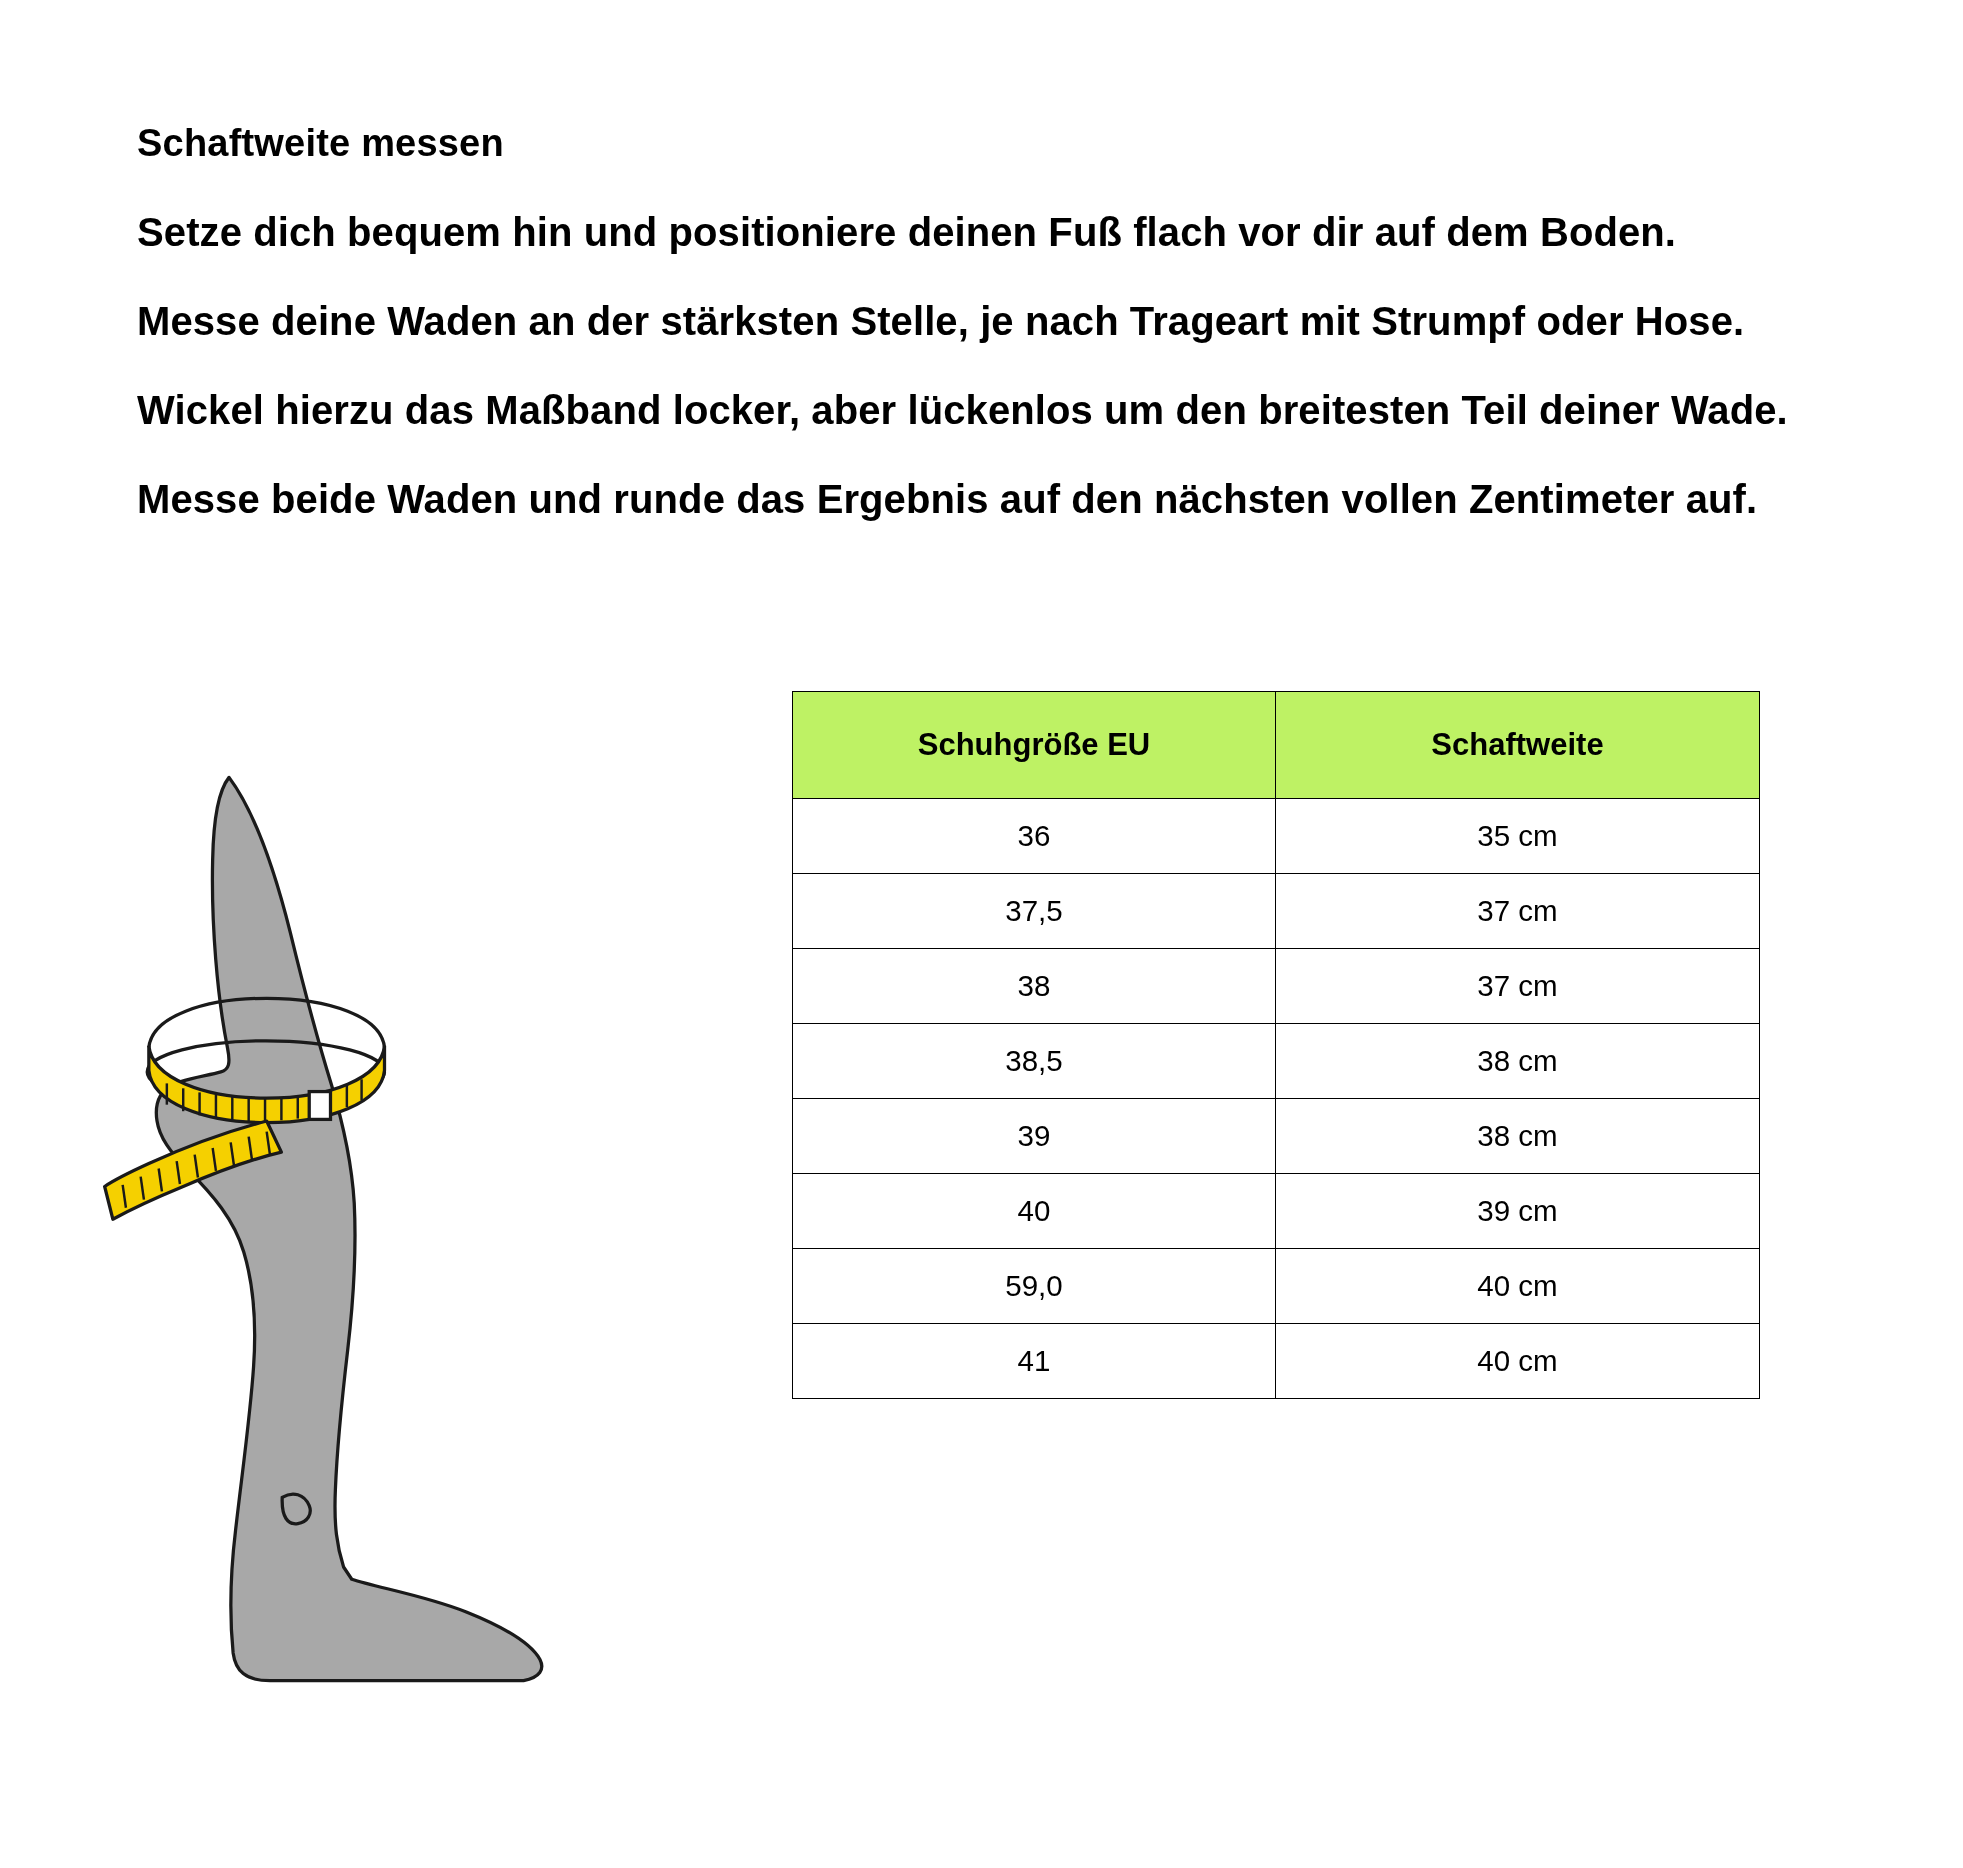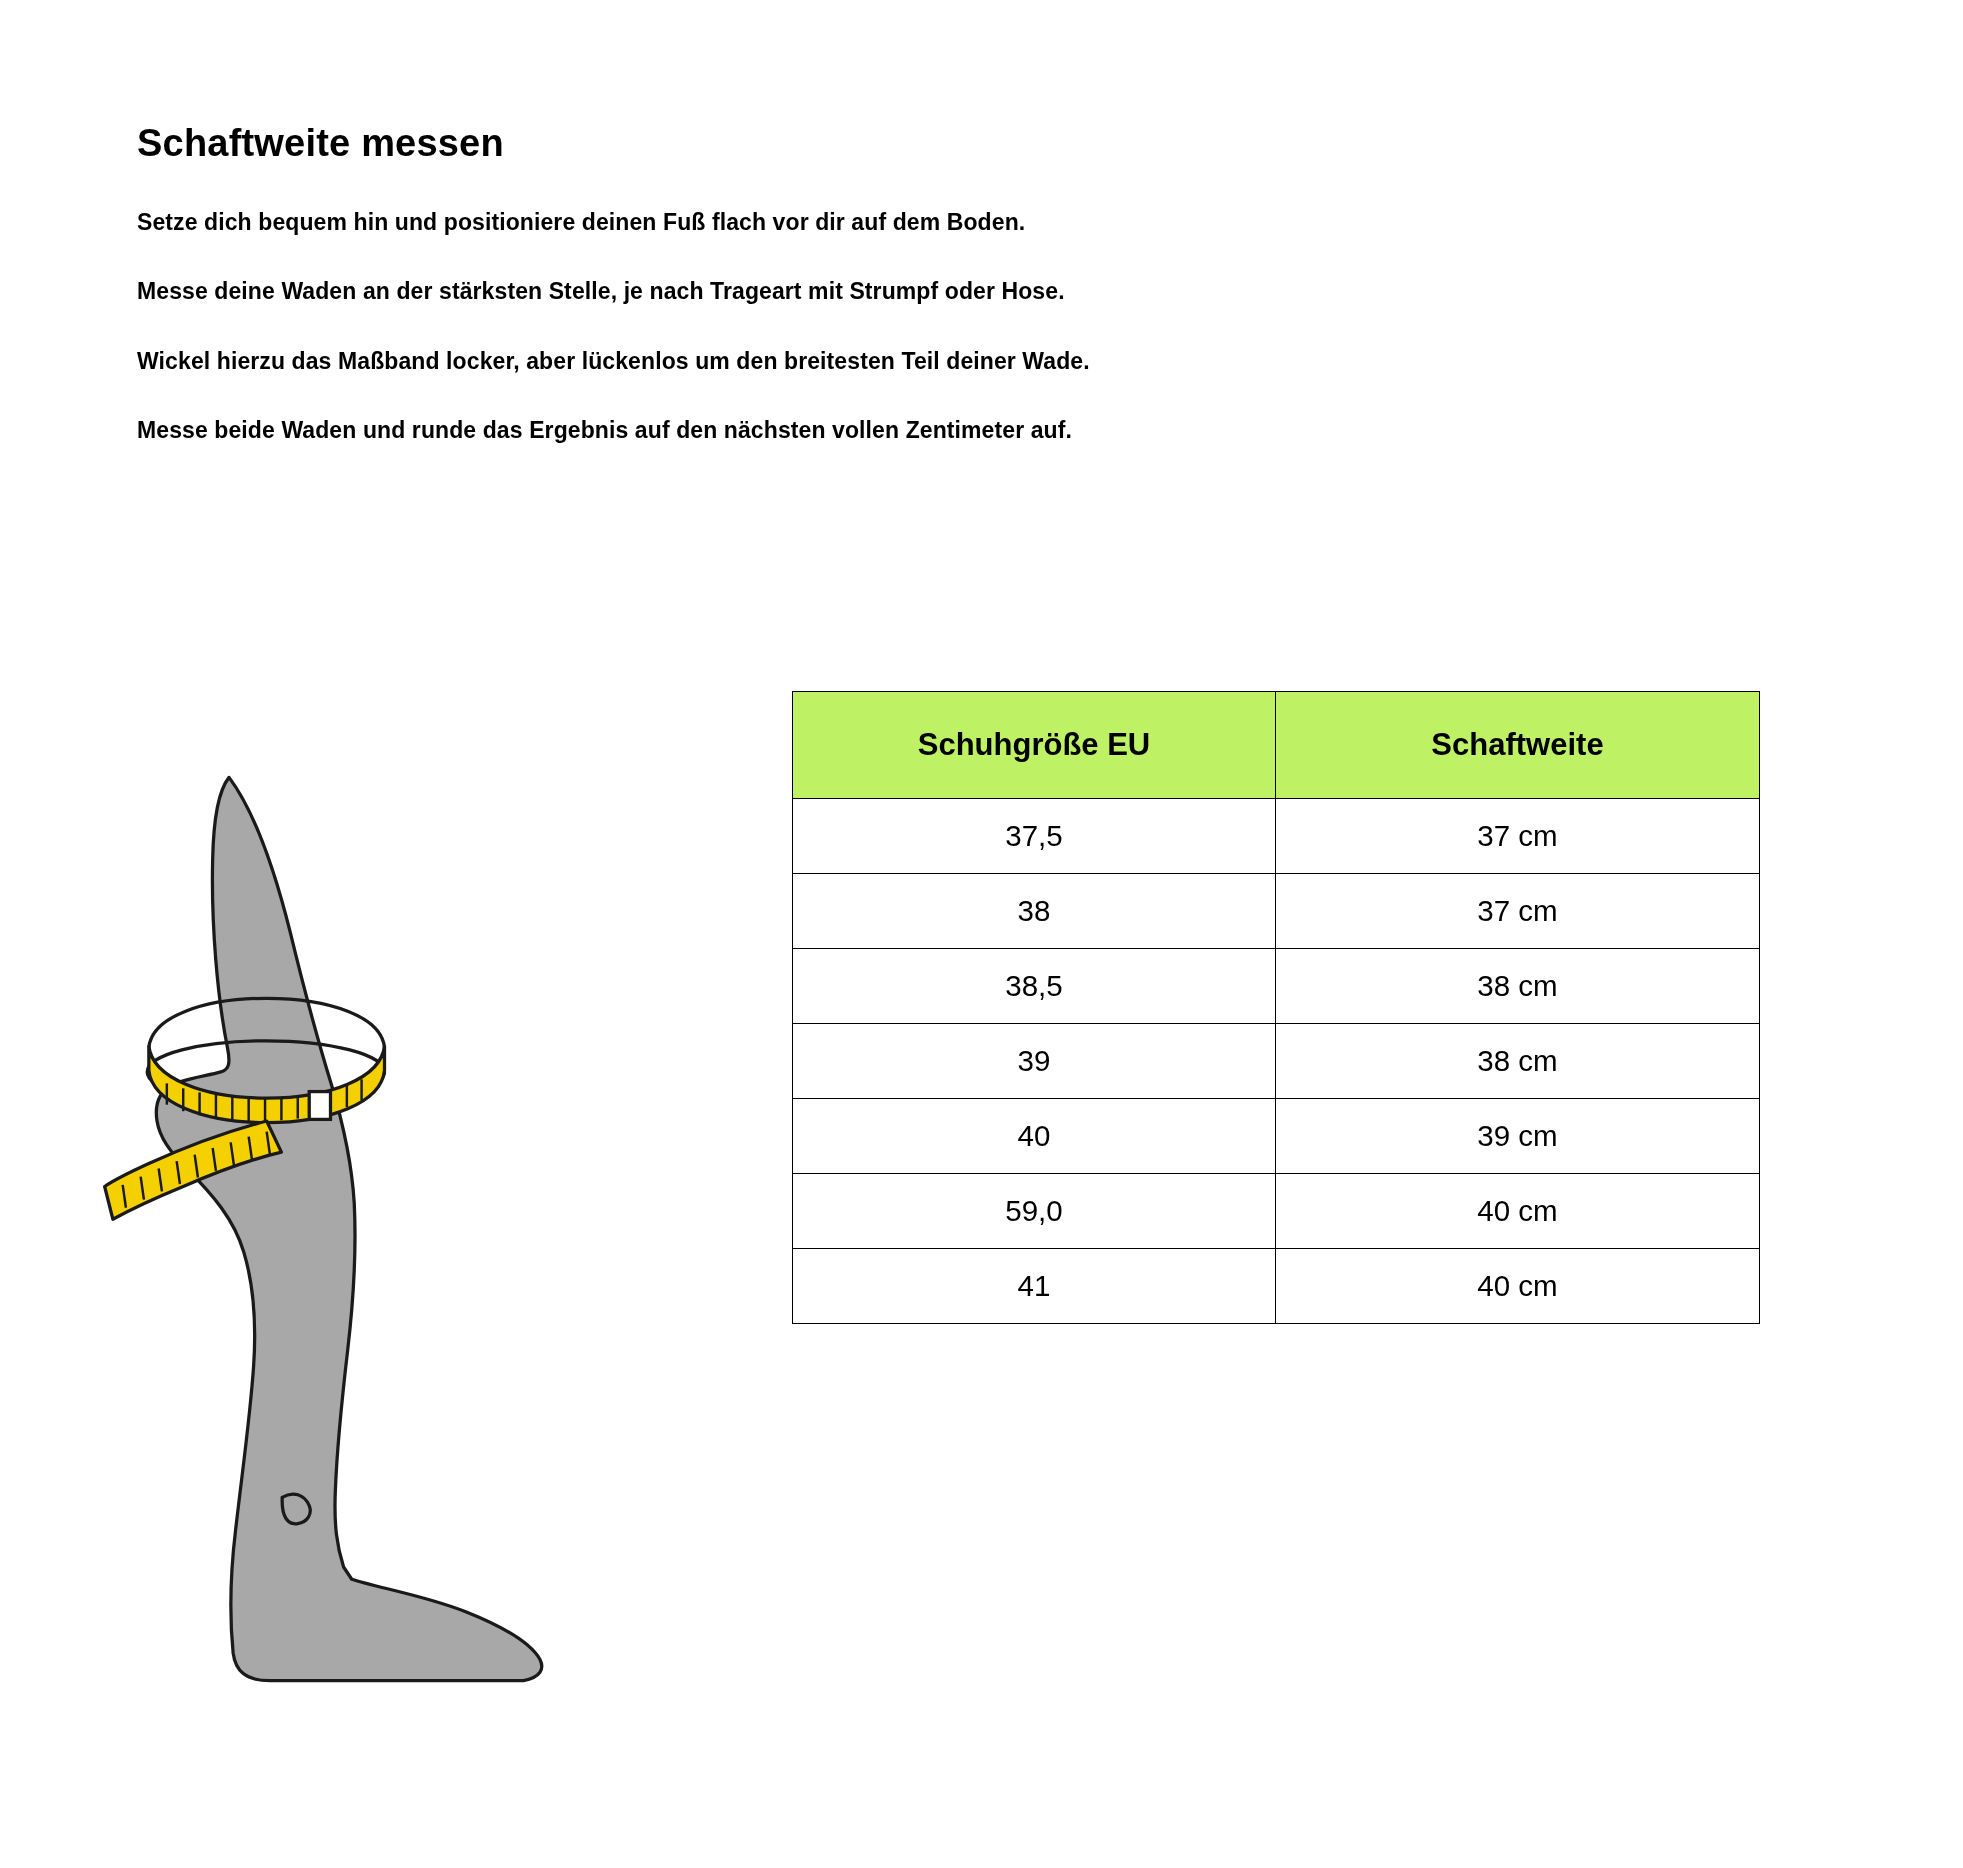--- a/index.html
+++ b/index.html
@@ -33,21 +33,21 @@
 
   .title {
     font-size: 38px;
     font-weight: bold;
     letter-spacing: 0.2px;
     margin: 0 0 44px 0;
     line-height: 1.1;
   }
 
   .para {
-    font-size: 23px;
+    font-size: 40px;
     font-weight: bold;
     margin: 0 0 43px 0;
     line-height: 1.15;
     letter-spacing: 0.1px;
   }
 
   
   .illustration {
     position: absolute;
     left: 98px;
@@ -183,20 +183,24 @@
           <col class="c2">
         </colgroup>
       <thead>
         <tr>
           <th>Schuhgröße EU</th>
           <th>Schaftweite</th>
         </tr>
       </thead>
       <tbody>
         <tr>
+          <td>36</td>
+          <td>35 cm</td>
+        </tr>
+        <tr>
           <td>37,5</td>
           <td>37 cm</td>
         </tr>
         <tr>
           <td>38</td>
           <td>37 cm</td>
         </tr>
         <tr>
           <td>38,5</td>
           <td>38 cm</td>

